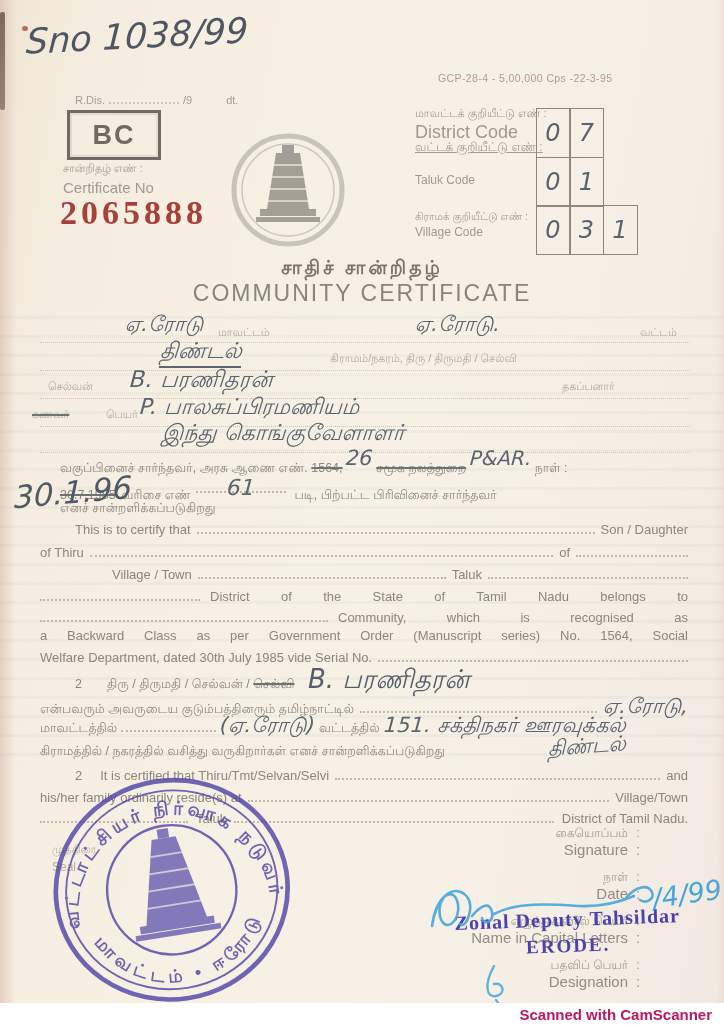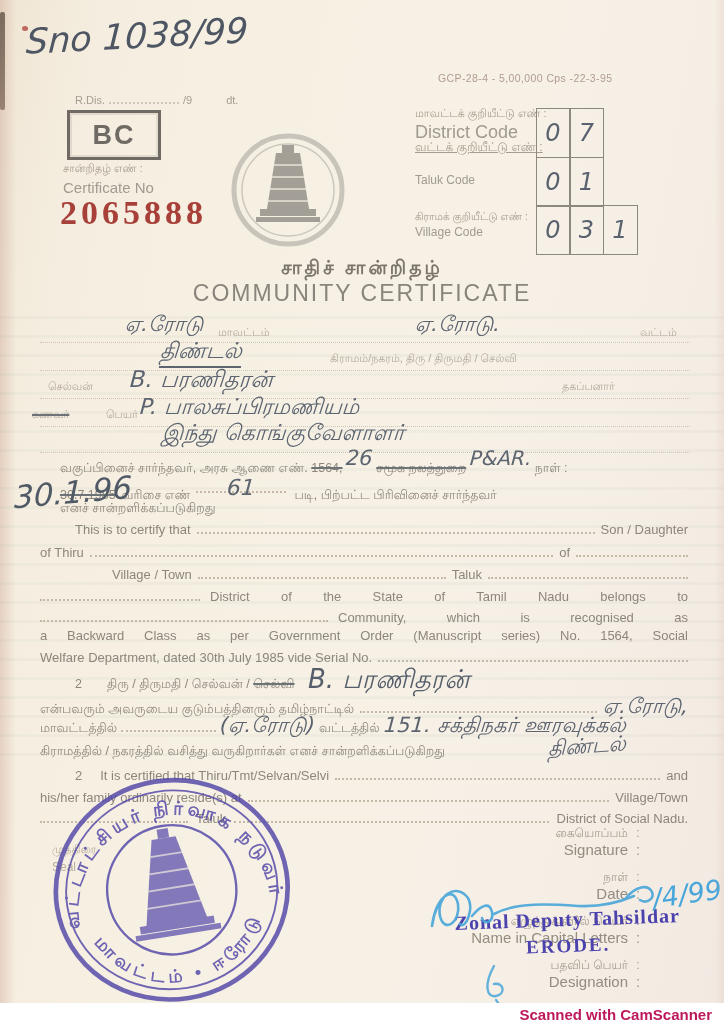--- a/index.html
+++ b/index.html
@@ -210,21 +210,21 @@
     </div>
     <div class="abs fl" style="left:40px;top:788px;width:648px;font-size:13px;color:#8d867c;">
       <span>his/her family ordinarily reside(s) at</span>
       <span class="dots fill" style="margin:0 6px;"></span>
       <span>Village/Town</span>
     </div>
     <div class="abs fl" style="left:40px;top:809px;width:648px;font-size:13px;color:#8d867c;">
       <span class="dots" style="width:148px;margin-right:8px;"></span>
       <span>Taluk</span>
       <span class="dots fill" style="margin:0 8px;"></span>
-      <span>District of Social Nadu.</span>
+      <span>District of Tamil Nadu.</span>
     </div>
 
     <div class="abs" style="left:52px;top:843px;font-size:11px;color:#b6ad9e;">முத்திரை</div>
     <div class="abs" style="left:52px;top:860px;font-size:12px;color:#b6ad9e;">Seal</div>
 
     <div class="abs" style="left:380px;top:826px;width:290px;">
       <div class="sigrow" style="font-size:12px;color:#a49b8d;">
           <span class="lab">கையொப்பம்</span>
           <span class="col">:</span>
         </div>

